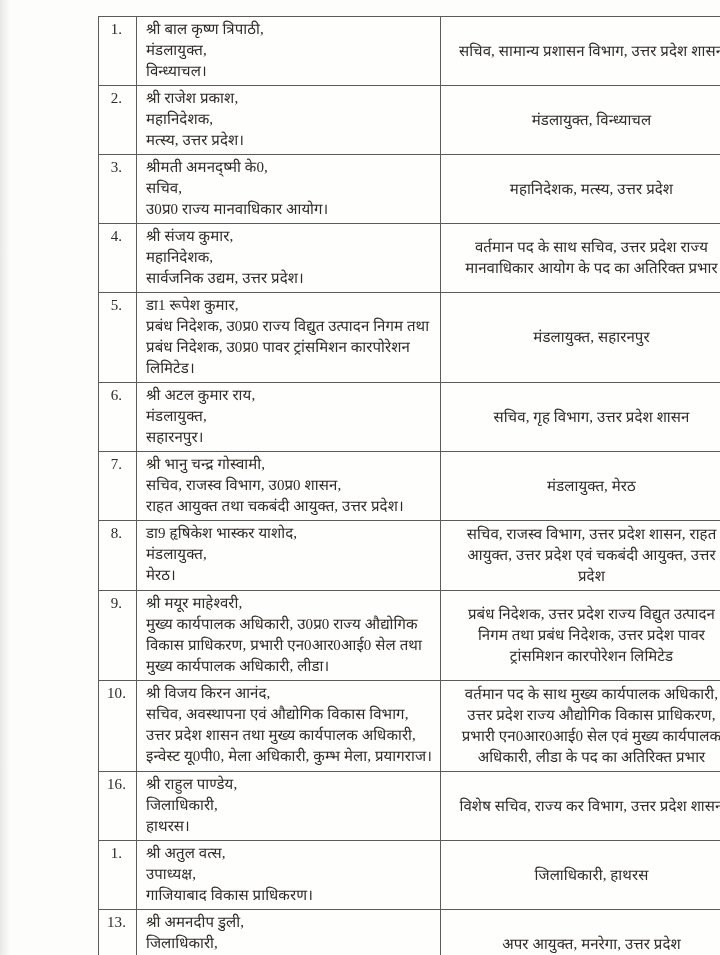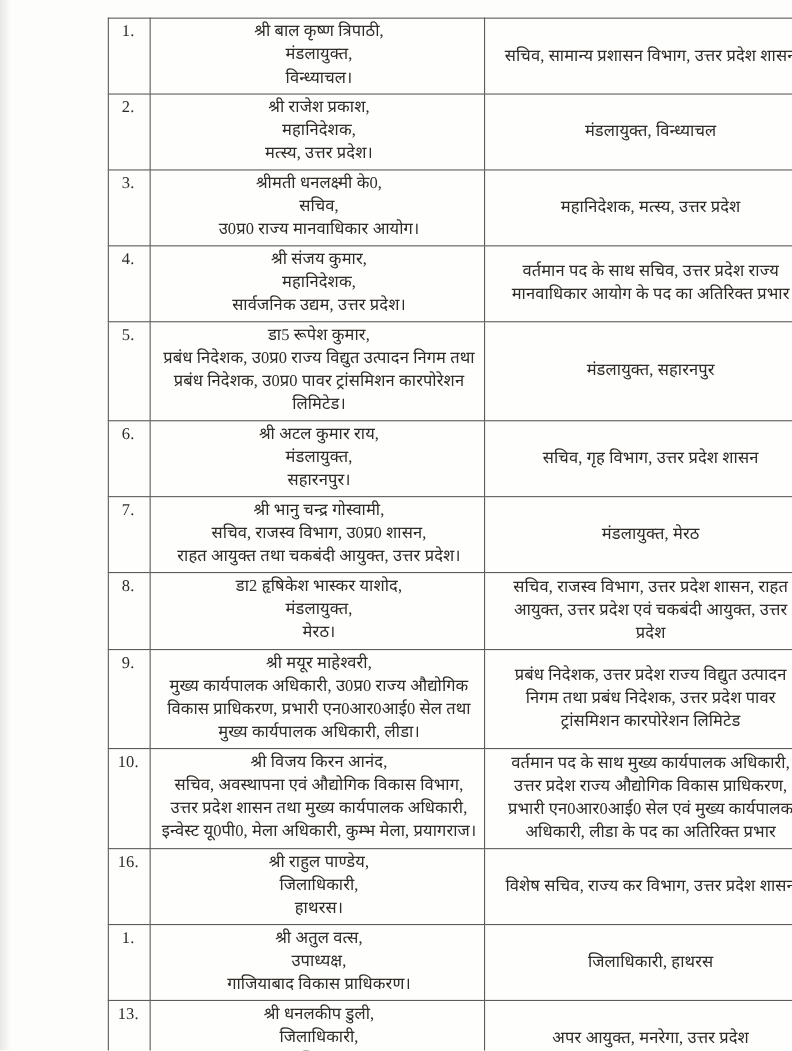--- a/index.html
+++ b/index.html
@@ -52,21 +52,20 @@
     padding: 2px 6px 3px 9px;
   }
   td.c-post {
     width: 275px;
     vertical-align: middle;
     text-align: center;
     padding: 3px 13px;
   }
   .name-line {
     white-space: normal;
-    text-align: center;
   }
 </style>
 </head>
 <body>
 
 <div class="scan-edge"></div>
 
 <table class="doc-table">
   <tbody id="rows">
   <tr>
@@ -85,41 +84,41 @@
           <div class="name-line">श्री राजेश प्रकाश,</div>
           <div class="name-line">महानिदेशक,</div>
           <div class="name-line">मत्स्य, उत्तर प्रदेश।</div>
         </td>
     <td class="c-post">मंडलायुक्त, विन्ध्याचल</td>
   </tr>
 
   <tr>
     <td class="c-sno">3.</td>
     <td class="c-name">
-          <div class="name-line">श्रीमती धनलक्ष्मी के0,</div>
+          <div class="name-line">श्रीमती अमनद्ष्मी के0,</div>
           <div class="name-line">सचिव,</div>
           <div class="name-line">उ0प्र0 राज्य मानवाधिकार आयोग।</div>
         </td>
     <td class="c-post">महानिदेशक, मत्स्य, उत्तर प्रदेश</td>
   </tr>
 
   <tr>
     <td class="c-sno">4.</td>
     <td class="c-name">
           <div class="name-line">श्री संजय कुमार,</div>
           <div class="name-line">महानिदेशक,</div>
           <div class="name-line">सार्वजनिक उद्यम, उत्तर प्रदेश।</div>
         </td>
     <td class="c-post">वर्तमान पद के साथ सचिव, उत्तर प्रदेश राज्य मानवाधिकार आयोग के पद का अतिरिक्त प्रभार</td>
   </tr>
 
   <tr>
     <td class="c-sno">5.</td>
     <td class="c-name">
-          <div class="name-line">डा5 रूपेश कुमार,</div>
+          <div class="name-line">डा1 रूपेश कुमार,</div>
           <div class="name-line">प्रबंध निदेशक, उ0प्र0 राज्य विद्युत उत्पादन निगम तथा</div>
           <div class="name-line">प्रबंध निदेशक, उ0प्र0 पावर ट्रांसमिशन कारपोरेशन</div>
           <div class="name-line">लिमिटेड।</div>
         </td>
     <td class="c-post">मंडलायुक्त, सहारनपुर</td>
   </tr>
 
   <tr>
     <td class="c-sno">6.</td>
     <td class="c-name">
@@ -136,21 +135,21 @@
           <div class="name-line">श्री भानु चन्द्र गोस्वामी,</div>
           <div class="name-line">सचिव, राजस्व विभाग, उ0प्र0 शासन,</div>
           <div class="name-line">राहत आयुक्त तथा चकबंदी आयुक्त, उत्तर प्रदेश।</div>
         </td>
     <td class="c-post">मंडलायुक्त, मेरठ</td>
   </tr>
 
   <tr>
     <td class="c-sno">8.</td>
     <td class="c-name">
-          <div class="name-line">डा2 हृषिकेश भास्कर याशोद,</div>
+          <div class="name-line">डा9 हृषिकेश भास्कर याशोद,</div>
           <div class="name-line">मंडलायुक्त,</div>
           <div class="name-line">मेरठ।</div>
         </td>
     <td class="c-post">सचिव, राजस्व विभाग, उत्तर प्रदेश शासन, राहत आयुक्त, उत्तर प्रदेश एवं चकबंदी आयुक्त, उत्तर प्रदेश</td>
   </tr>
 
   <tr>
     <td class="c-sno">9.</td>
     <td class="c-name">
           <div class="name-line">श्री मयूर माहेश्वरी,</div>
@@ -188,20 +187,20 @@
           <div class="name-line">श्री अतुल वत्स,</div>
           <div class="name-line">उपाध्यक्ष,</div>
           <div class="name-line">गाजियाबाद विकास प्राधिकरण।</div>
         </td>
     <td class="c-post">जिलाधिकारी, हाथरस</td>
   </tr>
 
   <tr>
     <td class="c-sno">13.</td>
     <td class="c-name">
-          <div class="name-line">श्री धनलकीप डुली,</div>
+          <div class="name-line">श्री अमनदीप डुली,</div>
           <div class="name-line">जिलाधिकारी,</div>
           <div class="name-line">ललितपुर।</div>
         </td>
     <td class="c-post">अपर आयुक्त, मनरेगा, उत्तर प्रदेश</td>
   </tr>
 </tbody>
 </table>
 
 </body></html>

